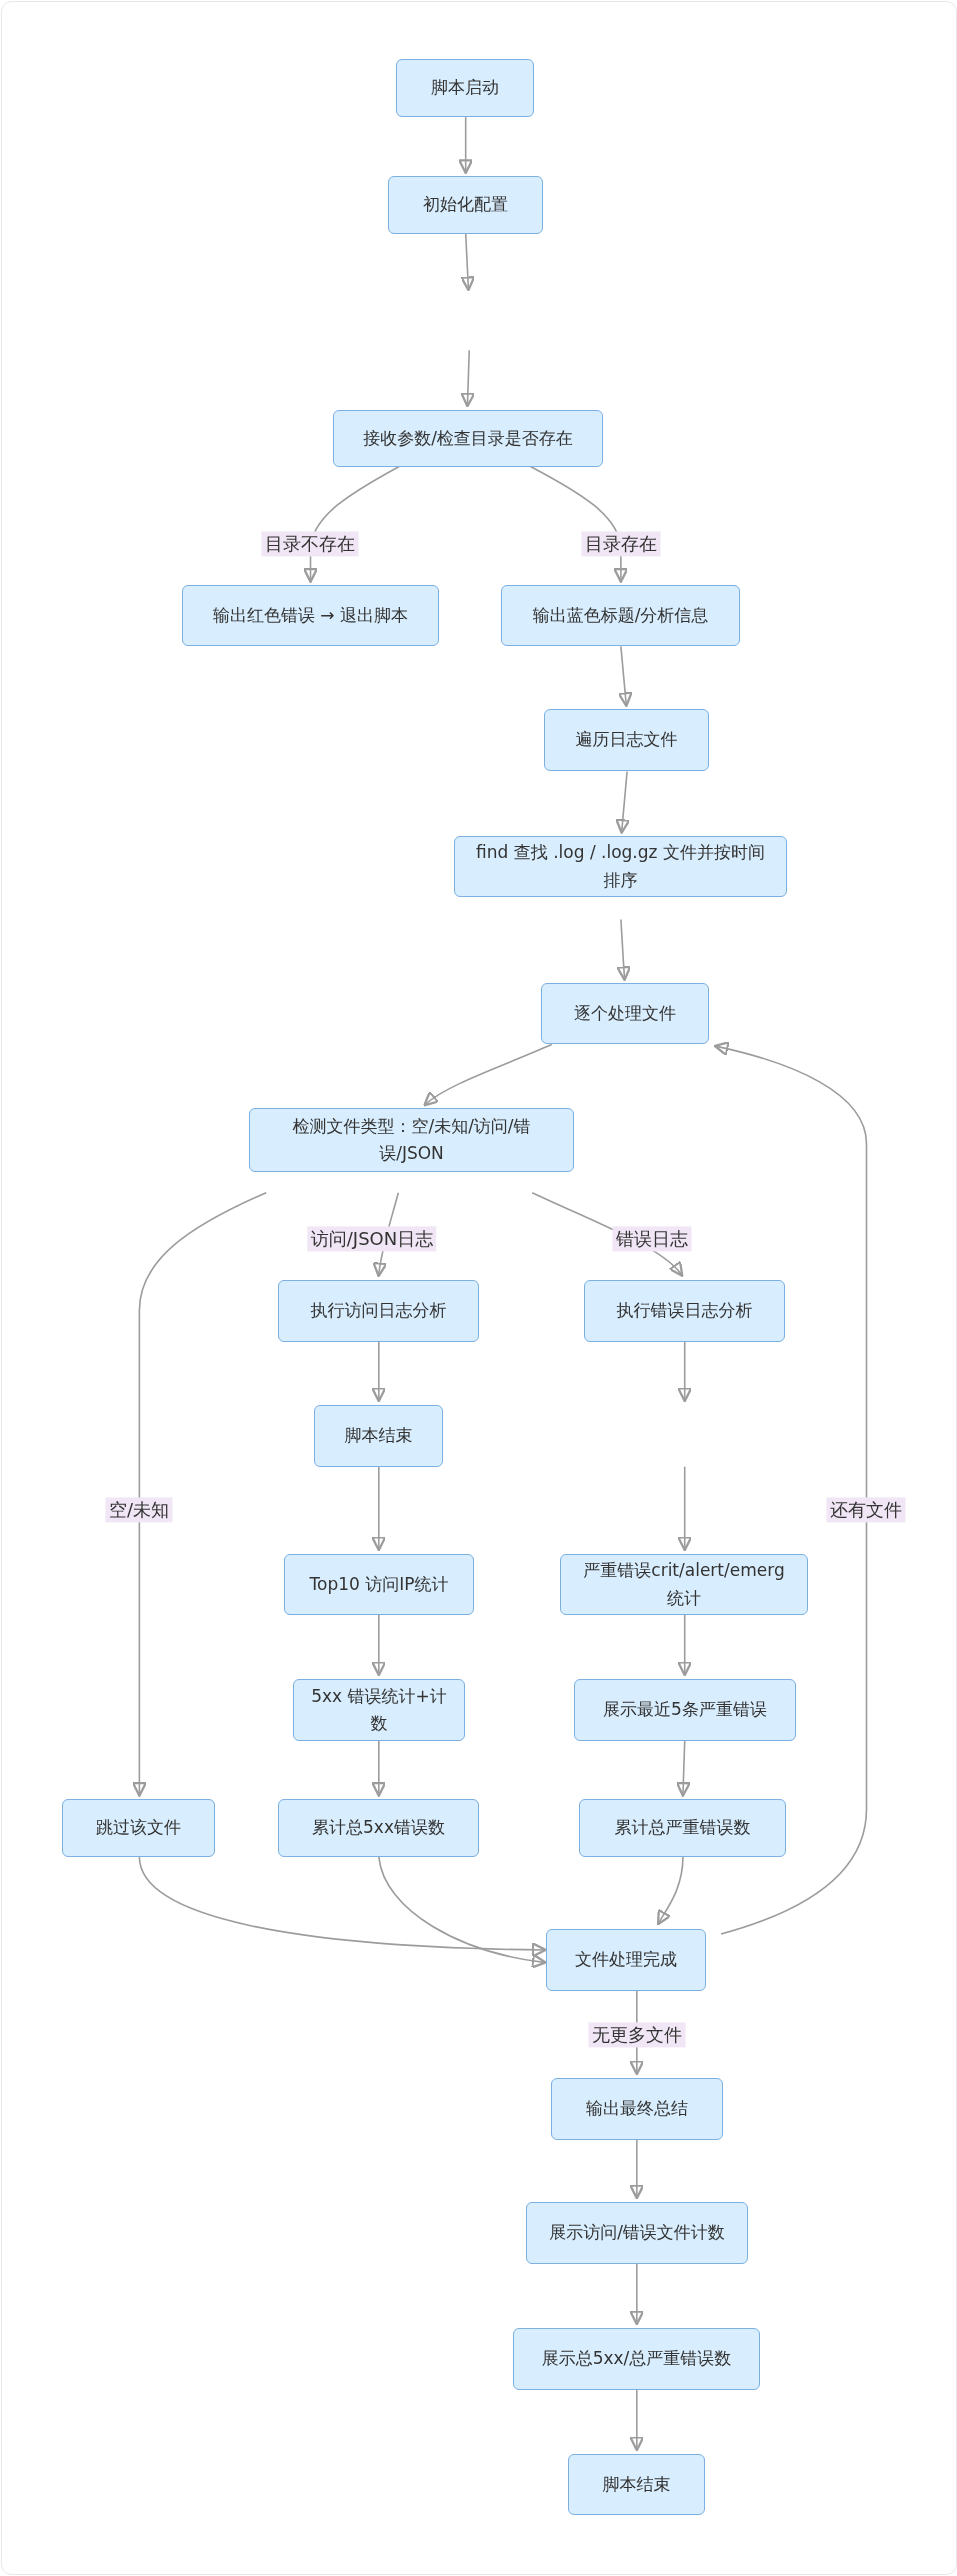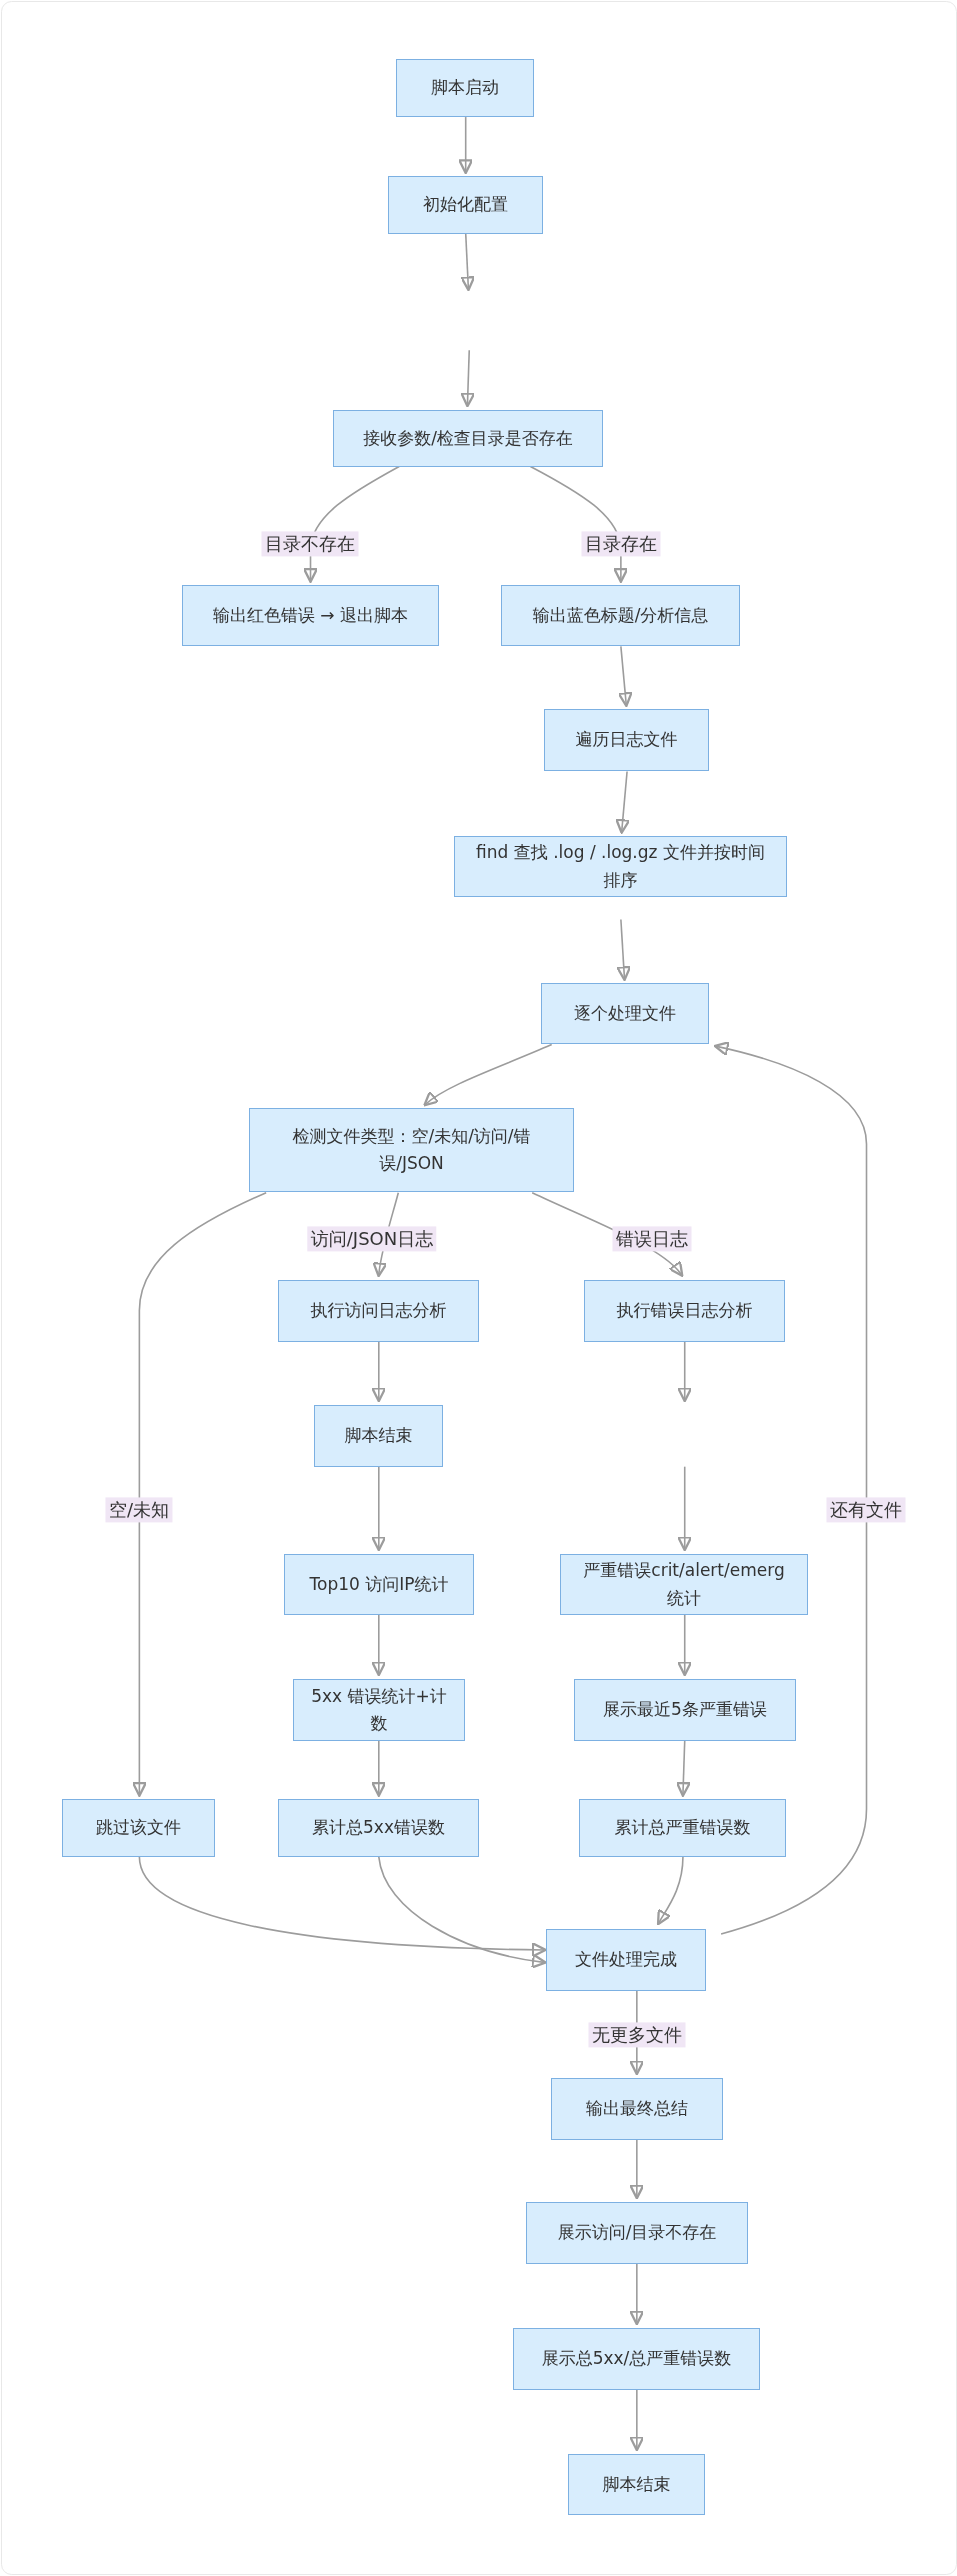--- a/index.html
+++ b/index.html
@@ -15,21 +15,21 @@
   }
   #frame{
     position:absolute; inset:0.9px; border:0.9px solid var(--frame);
     border-radius:10.6px; pointer-events:none;
   }
   #edges{position:absolute; left:0; top:0; width:958px; height:2576px;}
   #edges path{stroke:var(--edge_line); stroke-width:1.8; fill:none;}
   .node{
     position:absolute; box-sizing:border-box;
     background:var(--node_fill); border:1.8px solid var(--node_border);
-    border-radius:0; display:flex; align-items:center; justify-content:center;
+    border-radius:6px; display:flex; align-items:center; justify-content:center;
     text-align:center; font-size:17px; line-height:1.6; padding:3.5px 16px;
   }
   .edge-label{
     position:absolute; transform:translate(-50%,-50%);
     background:var(--label_bg); color:var(--text);
     font-size:18px; line-height:1.3; padding:0.9px 3.5px; white-space:nowrap;
   }
 </style>
 </head>
 <body>
@@ -82,21 +82,21 @@
   <div class="node" style="left:182px;top:585px;width:257px;height:61px">输出红色错误 → 退出脚本</div>
 
   <div class="node" style="left:501px;top:585px;width:239px;height:61px">输出蓝色标题/分析信息</div>
 
   <div class="node" style="left:544px;top:709px;width:165px;height:62px">遍历日志文件</div>
 
   <div class="node" style="left:454px;top:836px;width:333px;height:61px">find 查找 .log / .log.gz 文件并按时间排序</div>
 
   <div class="node" style="left:541px;top:983px;width:168px;height:61px">逐个处理文件</div>
 
-  <div class="node" style="left:249px;top:1108px;width:325px;height:84px">检测文件类型：空/未知/访问/错误/JSON</div>
+  <div class="node" style="left:249px;top:1108px;width:325px;height:64px">检测文件类型：空/未知/访问/错误/JSON</div>
 
   <div class="node" style="left:278px;top:1280px;width:201px;height:62px">执行访问日志分析</div>
 
   <div class="node" style="left:584px;top:1280px;width:201px;height:62px">执行错误日志分析</div>
 
   <div class="node" style="left:314px;top:1405px;width:129px;height:62px">脚本结束</div>
 
 
   <div class="node" style="left:284px;top:1554px;width:190px;height:61px">Top10 访问IP统计</div>
 
@@ -109,21 +109,21 @@
   <div class="node" style="left:62px;top:1799px;width:153px;height:58px">跳过该文件</div>
 
   <div class="node" style="left:278px;top:1799px;width:201px;height:58px">累计总5xx错误数</div>
 
   <div class="node" style="left:579px;top:1799px;width:207px;height:58px">累计总严重错误数</div>
 
   <div class="node" style="left:546px;top:1929px;width:160px;height:62px">文件处理完成</div>
 
   <div class="node" style="left:551px;top:2078px;width:172px;height:62px">输出最终总结</div>
 
-  <div class="node" style="left:526px;top:2202px;width:222px;height:62px">展示访问/目录不存在</div>
+  <div class="node" style="left:526px;top:2202px;width:222px;height:62px">展示访问/错误文件计数</div>
 
   <div class="node" style="left:513px;top:2328px;width:247px;height:62px">展示总5xx/总严重错误数</div>
 
   <div class="node" style="left:568px;top:2454px;width:137px;height:61px">脚本结束</div>
 
   <div class="edge-label" style="left:310px;top:544px">目录不存在</div>
 
   <div class="edge-label" style="left:621px;top:544px">目录存在</div>
 
   <div class="edge-label" style="left:372px;top:1239px">访问/JSON日志</div>

